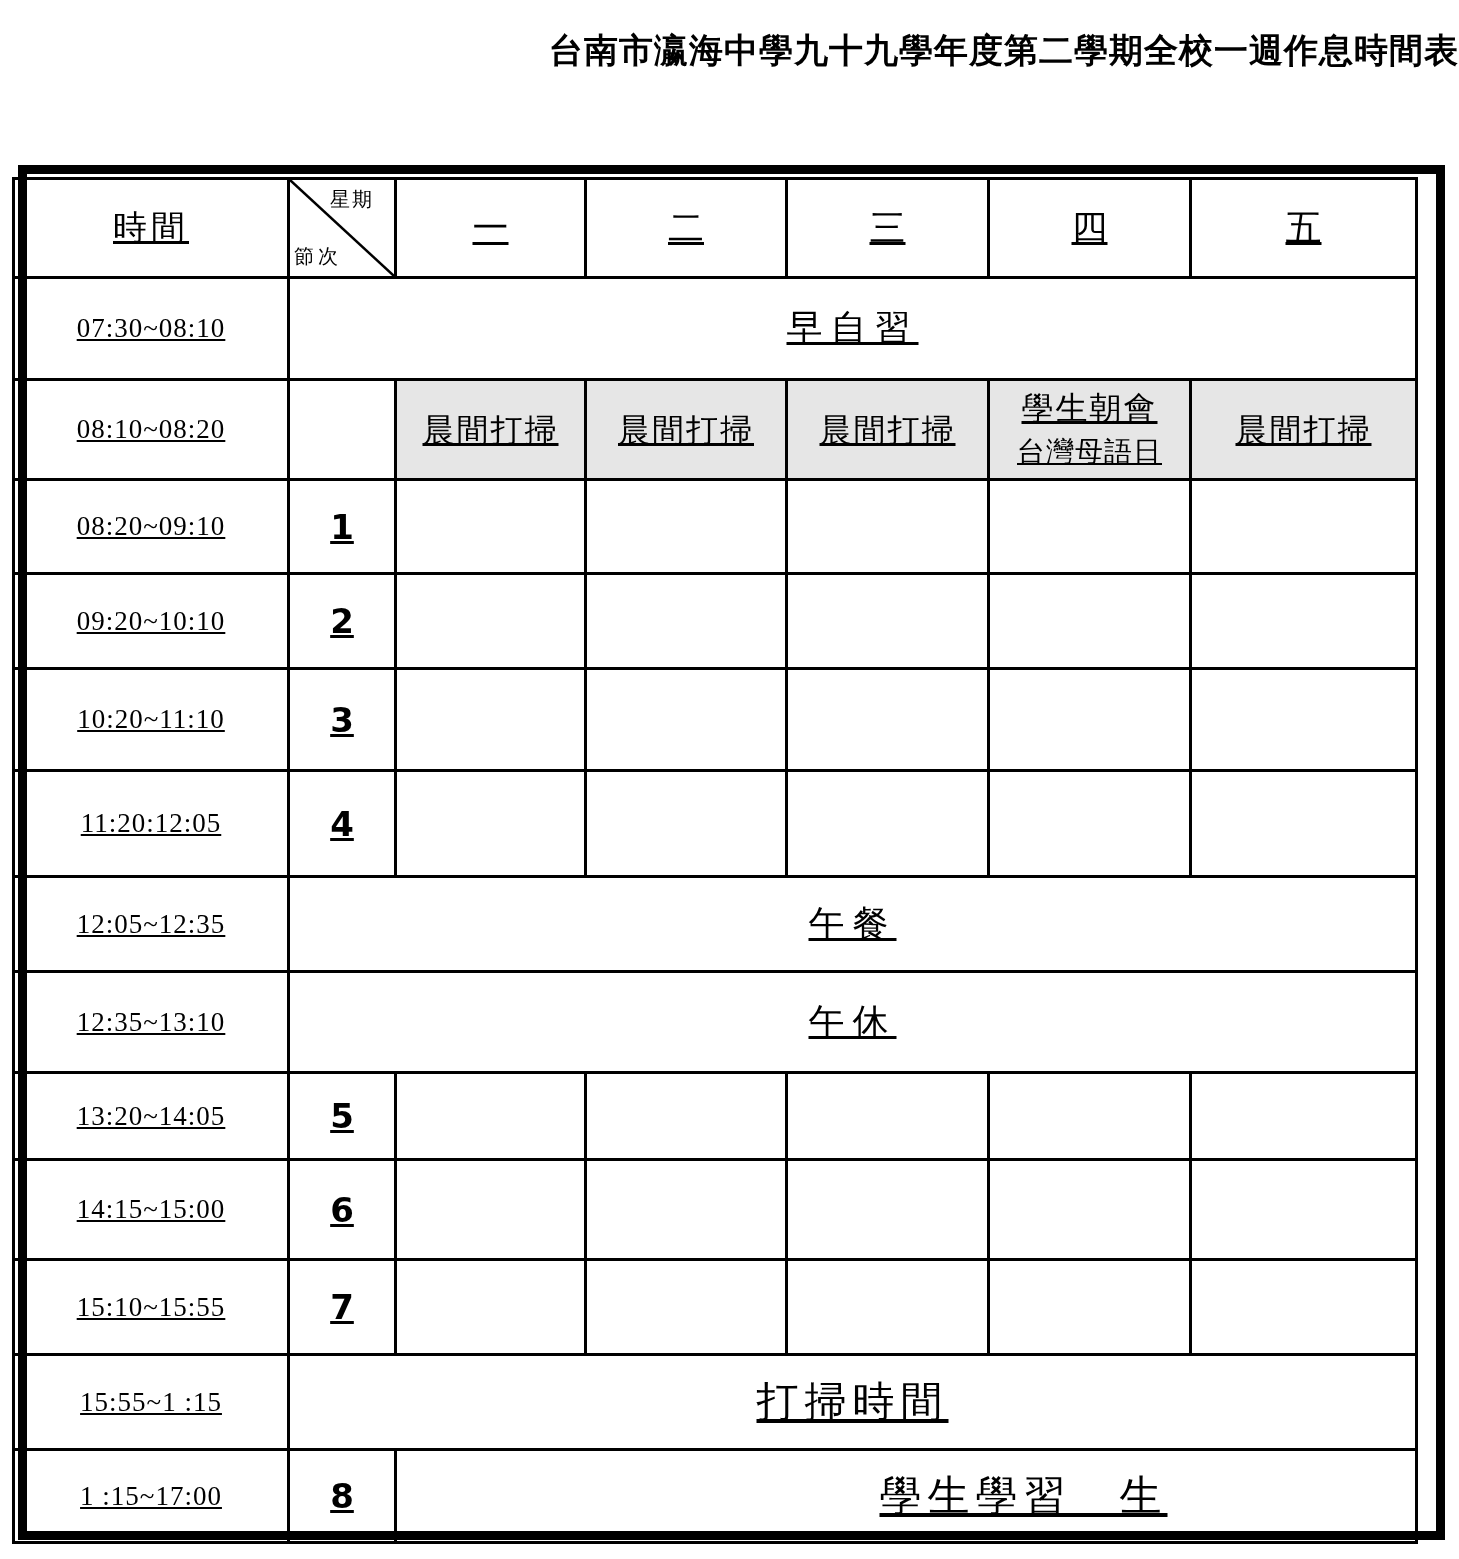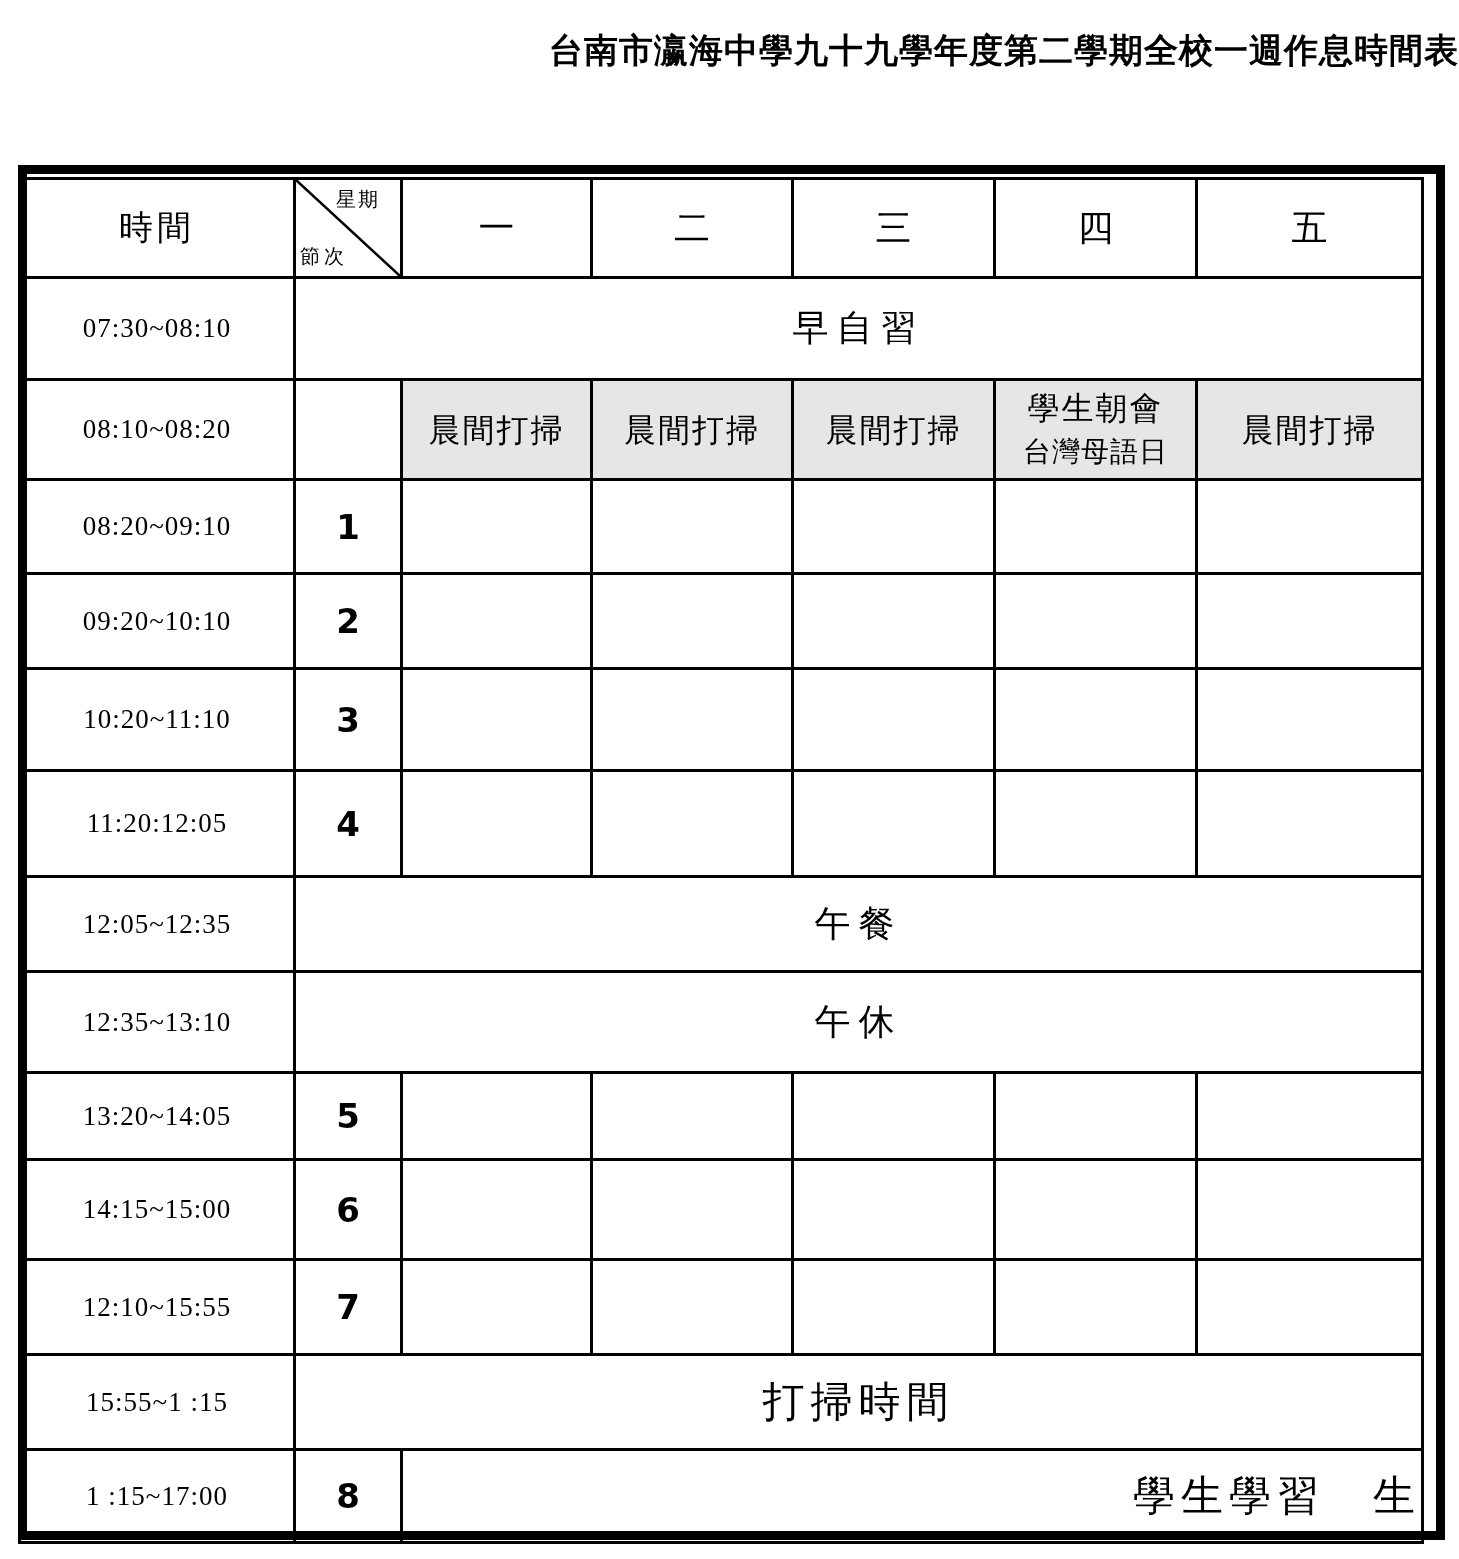--- a/index.html
+++ b/index.html
@@ -4,22 +4,22 @@
 <style>
   html, body { margin: 0; padding: 0; background: #ffffff; }
   body { width: 1459px; height: 1559px; position: relative; overflow: hidden;
          font-family: "DejaVu Serif", "Liberation Serif", serif; color: #000; }
   .title { position: absolute; left: 0; top: 28px; width: 1459px; text-align: right;
            font-family: "DejaVu Sans", sans-serif; font-weight: bold; font-size: 34px;
            letter-spacing: 1px; }
   .frame { position: absolute; left: 18px; top: 165px; width: 1427px; height: 1375px;
            background: #000; box-sizing: border-box; }
   .frame-inner { position: absolute; left: 9px; top: 9px; right: 9px; bottom: 9px; background: #fff; }
-  table.grid { position: absolute; left: 18px; top: 177px; width: 1403px; height: 1351px;
-               border-collapse: collapse; table-layout: fixed; }
+  table.grid { position: absolute; left: 12px; top: 177px; width: 1403px; height: 1351px;
+               border-collapse: collapse; table-layout: fixed; text-decoration: underline; }
   table.grid td { border: 3px solid #000; text-align: center; vertical-align: middle;
                   padding: 0; position: relative; }
   .time { font-family: "Liberation Serif", "DejaVu Serif", serif; font-size: 27px; letter-spacing: 1px; }
   .period { font-family: "DejaVu Sans", sans-serif; font-weight: bold; font-size: 34px; }
   .day { font-size: 36px; }
   .hdr-time { font-size: 34px; letter-spacing: 4px; }
   .span-text { font-size: 36px; letter-spacing: 8px; }
   .span-big { font-size: 42px; letter-spacing: 6px; }
   .gray { background: #e6e6e6; font-size: 32px; letter-spacing: 2px; }
   .gray .line1, .gray .line2 { display: block; line-height: 44px; }
@@ -156,33 +156,33 @@
     <td class="time">14:15~15:00</td>
     <td class="period">6</td>
     <td></td>
         <td></td>
         <td></td>
         <td></td>
         <td></td>
   </tr>
 
   <tr style="height:95px">
-    <td class="time">12:10~15:55</td>
+    <td class="time">15:10~15:55</td>
     <td class="period">7</td>
     <td></td>
         <td></td>
         <td></td>
         <td></td>
         <td></td>
   </tr>
 
   <tr style="height:95px">
     <td class="time">15:55~1 :15</td>
     <td colspan="6" class="span-big">打掃時間</td>
   </tr>
 
   <tr style="height:93px">
     <td class="time">1 :15~17:00</td>
     <td class="period">8</td>
-    <td colspan="5" class="span-big" style="text-align:right;padding-left:235px;">學生學習　生</td>
+    <td colspan="5" class="span-big" style="text-align:center;padding-left:235px;">學生學習　生</td>
   </tr>
 </tbody>
   </table>
 
 </body></html>

